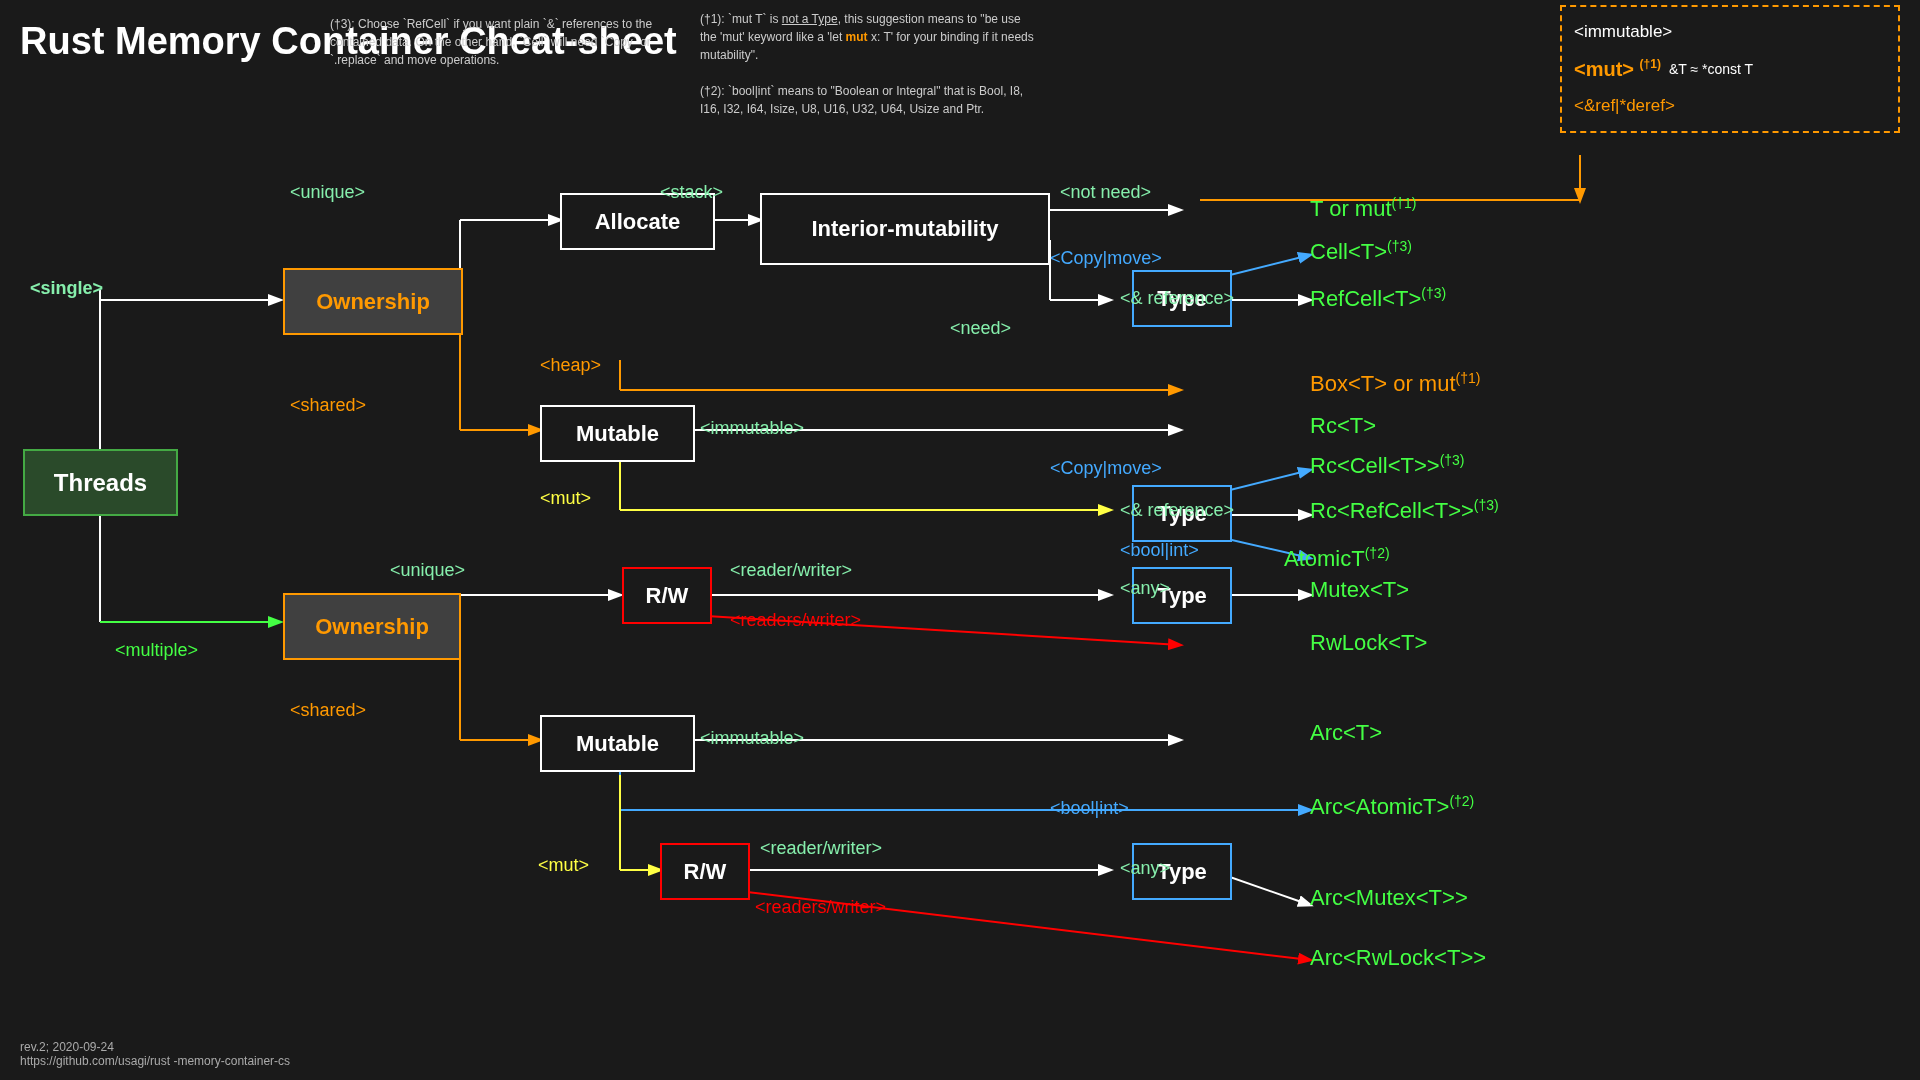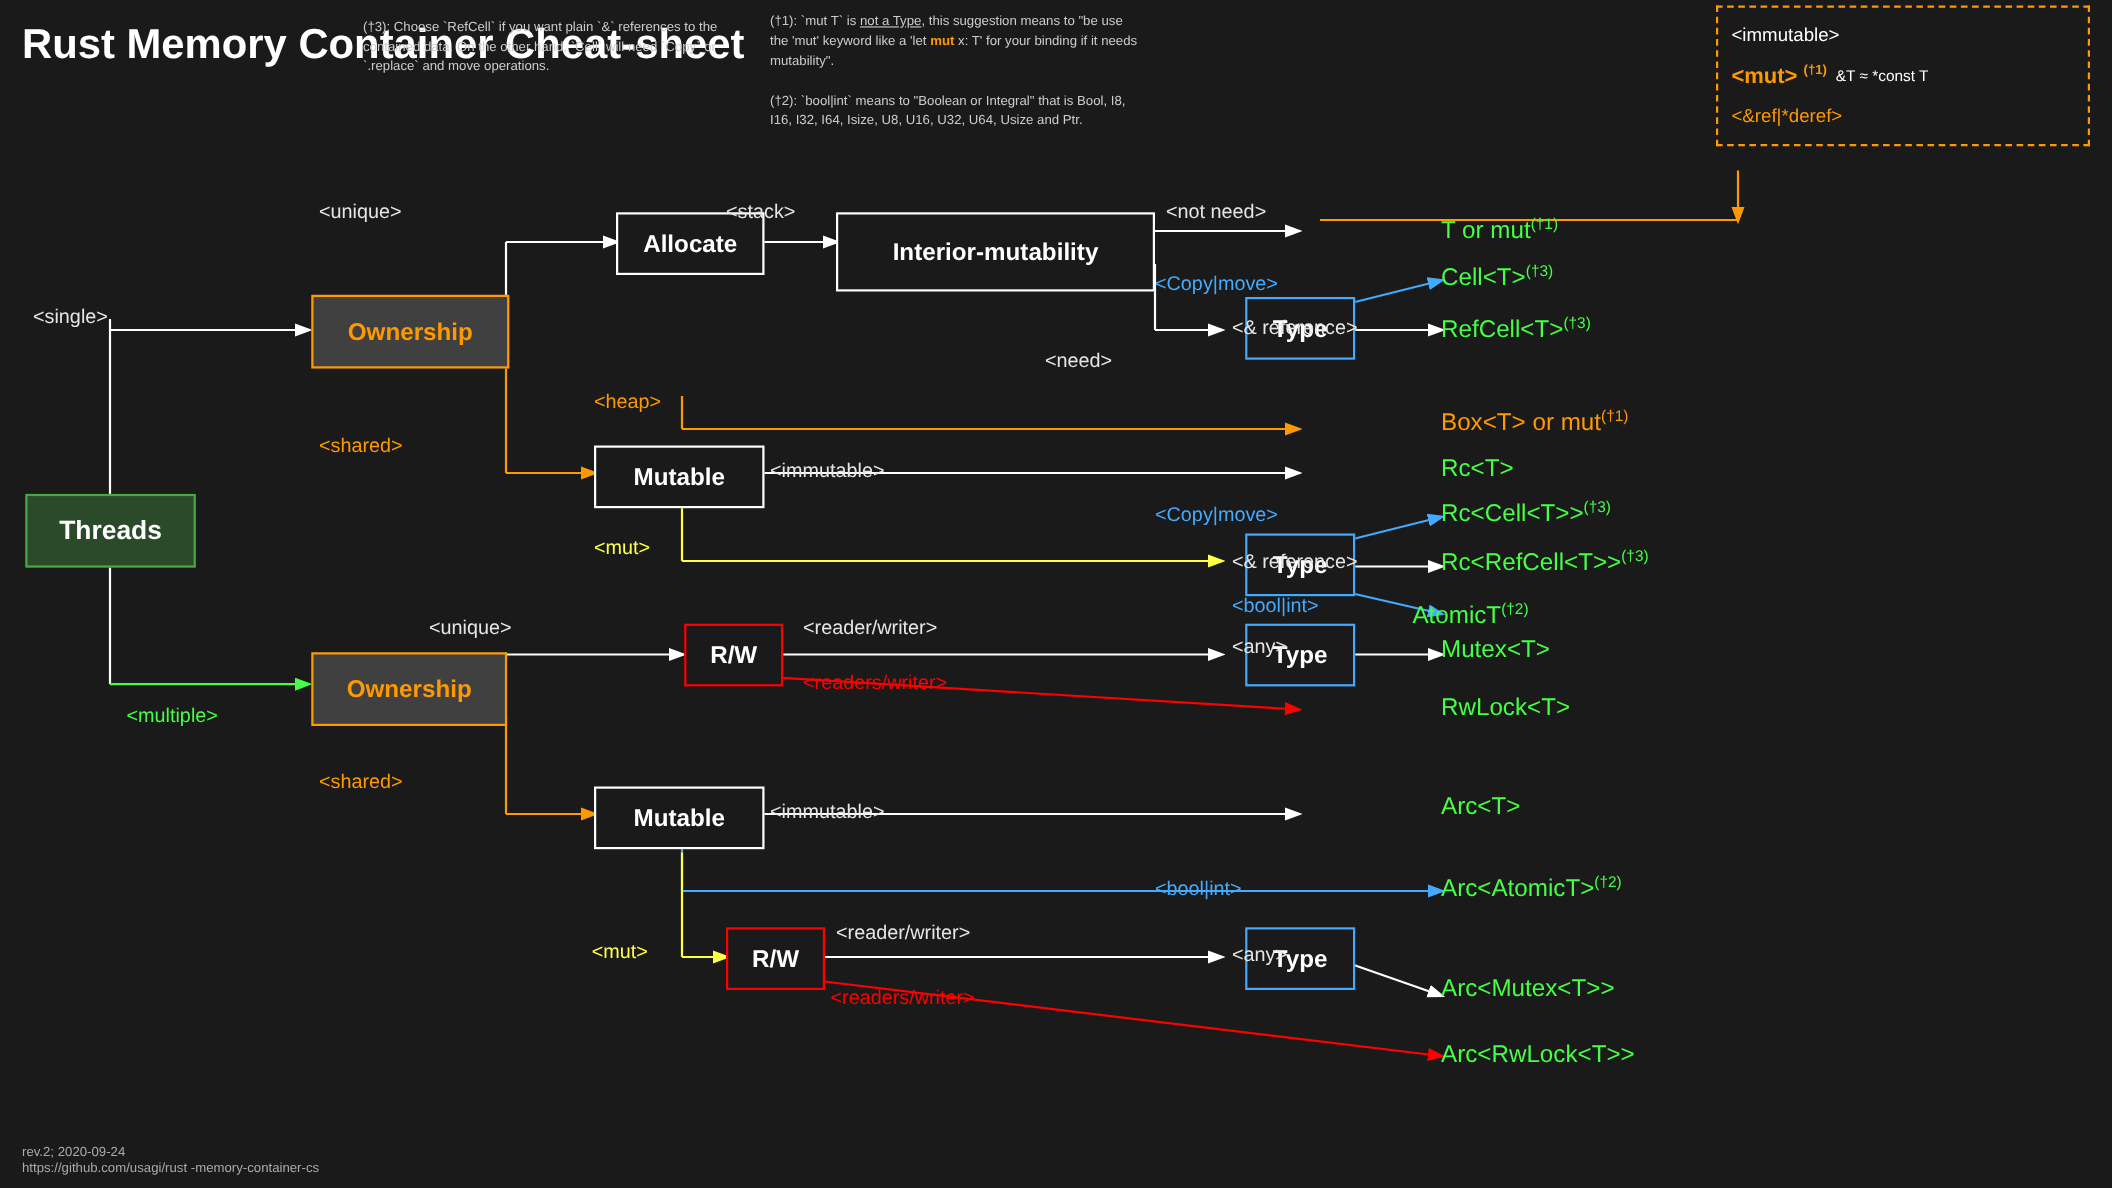--- a/index.html
+++ b/index.html
@@ -79,21 +79,21 @@
     .box-blue { border-color: #4af; color: white; background: #1a1a1a; margin-left: 22px; }
     .box-red { border-color: red; color: white; background: #1a1a1a; }
     .box-green-bg { border-color: #4a4; color: white; background: #2a4a2a; }
 
     
     .lbl {
       position: absolute;
       font-size: 18px;
       white-space: nowrap;
     }
-    .lbl-white { color: #e5e5e5; }
+    .lbl-white { color: #86efac; }
     .lbl-orange { color: #f90; }
     .lbl-cyan { color: #4af; }
     .lbl-green { color: #4f4; }
     .lbl-yellow { color: #ff4; }
     .lbl-red { color: red; }
 
     .footnote-bottom {
       position: absolute;
       bottom: 12px;
       left: 20px;
@@ -225,21 +225,21 @@
   </div>
 
   <div class="box box-orange" style="left:283px;top:268px;width:180px;height:67px;font-size:22px;">
     <span>Ownership</span>
   </div>
 
   <div class="box box-orange" style="left:283px;top:593px;width:178px;height:67px;font-size:22px;">
     <span>Ownership</span>
   </div>
 
-  <div class="box box-white" style="left:560px;top:193px;width:135px;height:57px;font-size:22px;">
+  <div class="box box-white" style="left:560px;top:193px;width:155px;height:57px;font-size:22px;">
     <span>Allocate</span>
   </div>
 
   <div class="box box-white" style="left:760px;top:193px;width:290px;height:72px;font-size:22px;">
     <span>Interior-mutability</span>
   </div>
 
   <div class="box box-white" style="left:540px;top:405px;width:155px;height:57px;font-size:22px;">
     <span>Mutable</span>
   </div>
@@ -265,21 +265,21 @@
   </div>
 
   <div class="box box-blue" style="left:1110px;top:567px;width:100px;height:57px;font-size:22px;">
     <span>Type</span>
   </div>
 
   <div class="box box-blue" style="left:1110px;top:843px;width:100px;height:57px;font-size:22px;">
     <span>Type</span>
   </div>
 
-  <div class="lbl lbl-white" style="left:30px;top:278px;">
+  <div class="lbl lbl-white" style="left:30px;top:278px;font-weight:bold;">
     <span>&lt;single&gt;</span>
   </div>
 
   <div class="lbl lbl-green" style="left:115px;top:640px;">
     <span>&lt;multiple&gt;</span>
   </div>
 
   <div class="lbl lbl-white" style="left:290px;top:182px;">
     <span>&lt;unique&gt;</span>
   </div>

